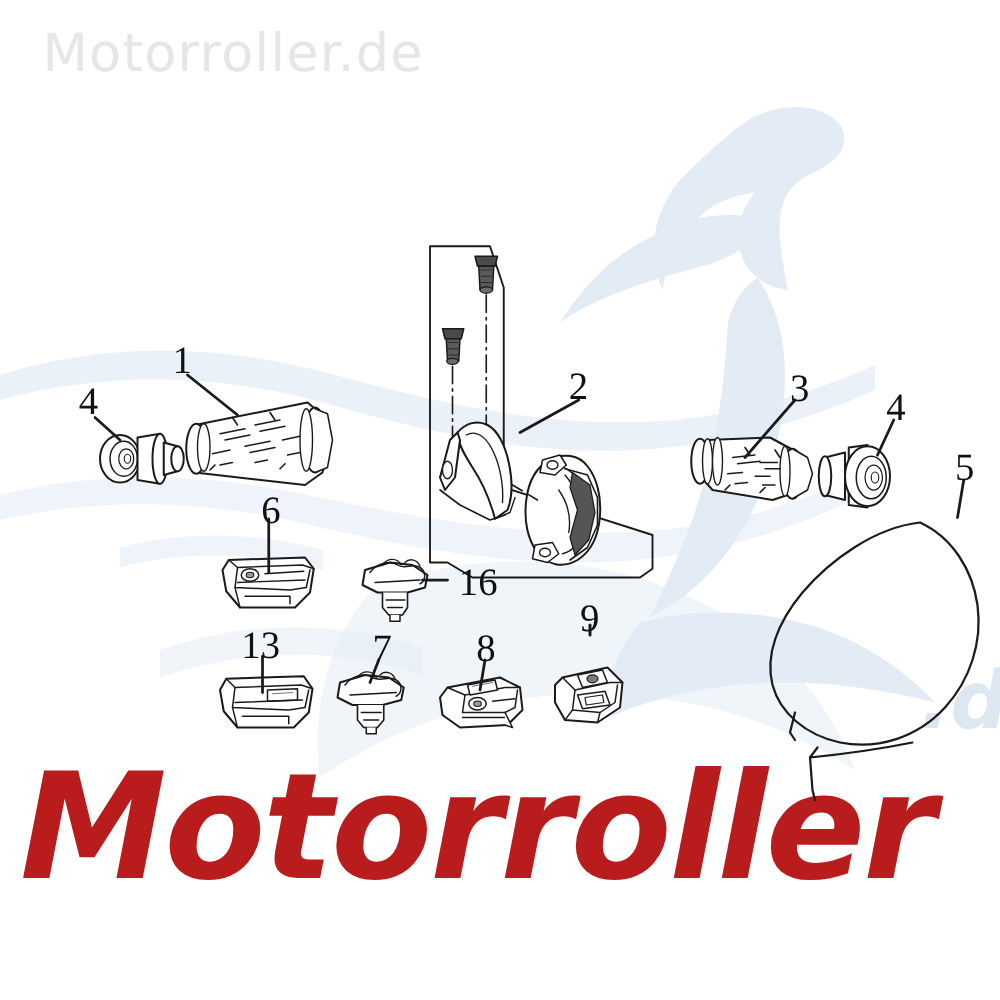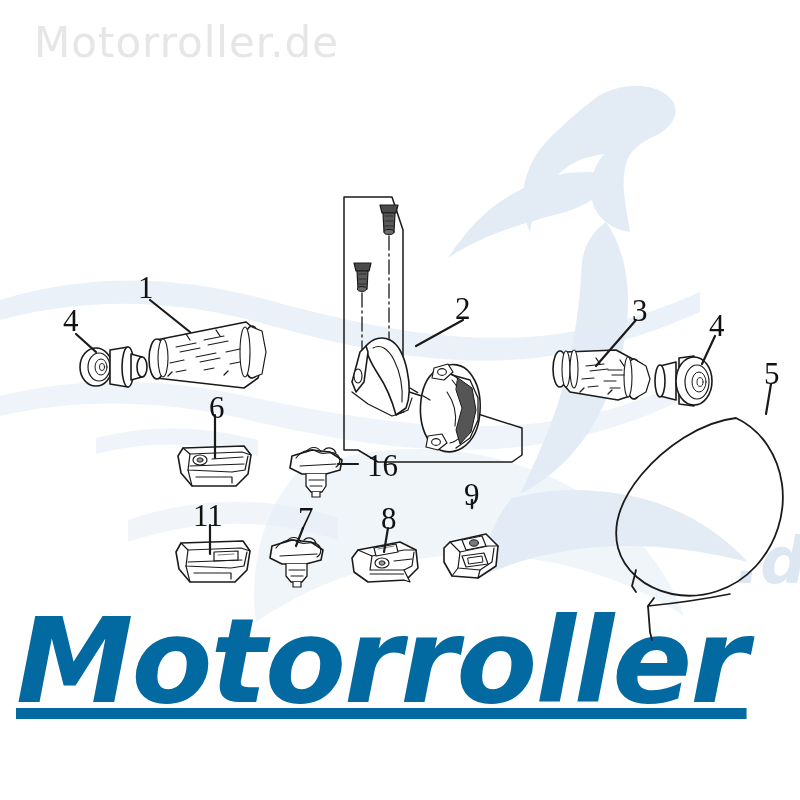--- a/index.html
+++ b/index.html
@@ -37,24 +37,23 @@
   }
   .wm-bottom {
     position: absolute;
     left: 16px;
     top: 592px;
     font-family: "DejaVu Sans", sans-serif;
     font-style: italic;
     font-weight: bold;
     font-size: 118px;
     letter-spacing: -2px;
-    color: #0369a1;
+    color: #b91c1c;
     white-space: nowrap;
     user-select: none;
-    text-decoration: underline;
   }
   .wm-de {
     position: absolute;
     left: 736px;
     top: 524px;
     font-family: "DejaVu Sans", sans-serif;
     font-style: italic;
     font-weight: bold;
     font-size: 64px;
     color: #dce7f2;
@@ -373,17 +372,17 @@
 
   <div class="callout" style="left:138px; top:272px;">1</div>
   <div class="callout" style="left:63px; top:305px;">4</div>
   <div class="callout" style="left:455px; top:293px;">2</div>
   <div class="callout" style="left:632px; top:295px;">3</div>
   <div class="callout" style="left:709px; top:310px;">4</div>
   <div class="callout" style="left:764px; top:358px;">5</div>
   <div class="callout" style="left:209px; top:392px;">6</div>
   <div class="callout" style="left:367px; top:450px;">16</div>
   <div class="callout" style="left:464px; top:479px;">9</div>
-  <div class="callout" style="left:193px; top:500px;">11</div>
+  <div class="callout" style="left:193px; top:500px;">13</div>
   <div class="callout" style="left:298px; top:503px;">7</div>
   <div class="callout" style="left:381px; top:503px;">8</div>
 
 </div>
 
 </body></html>

